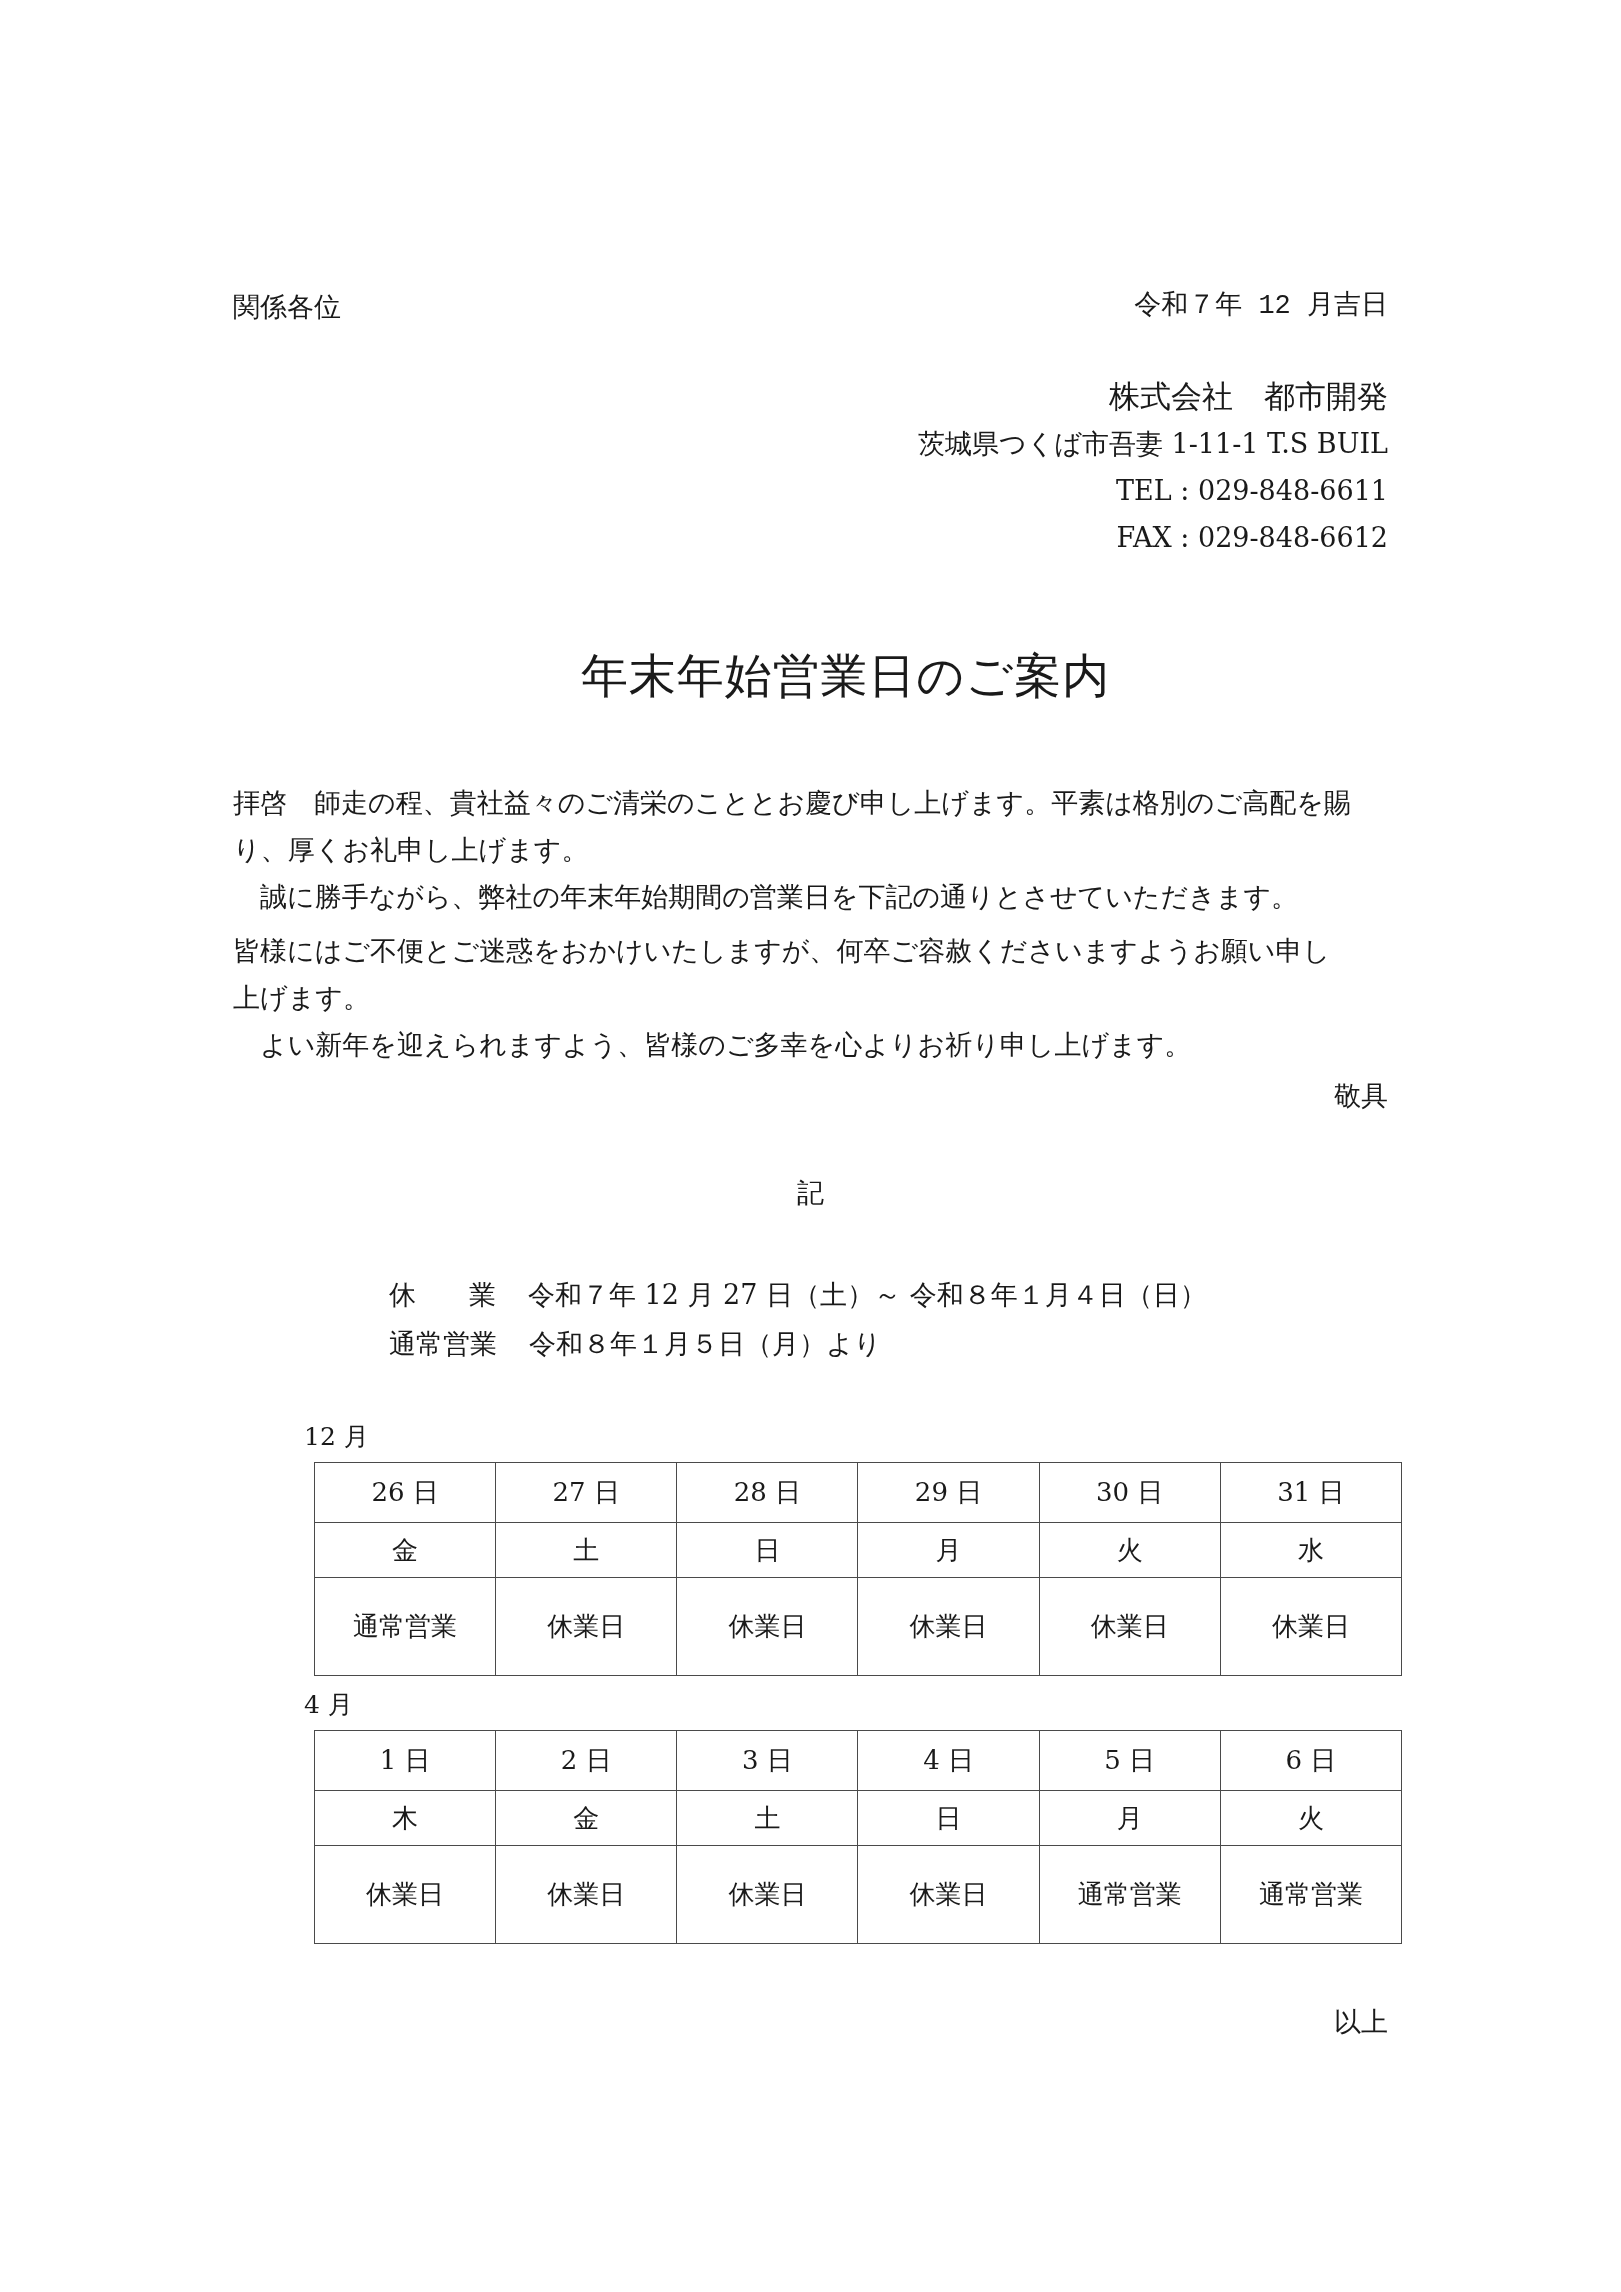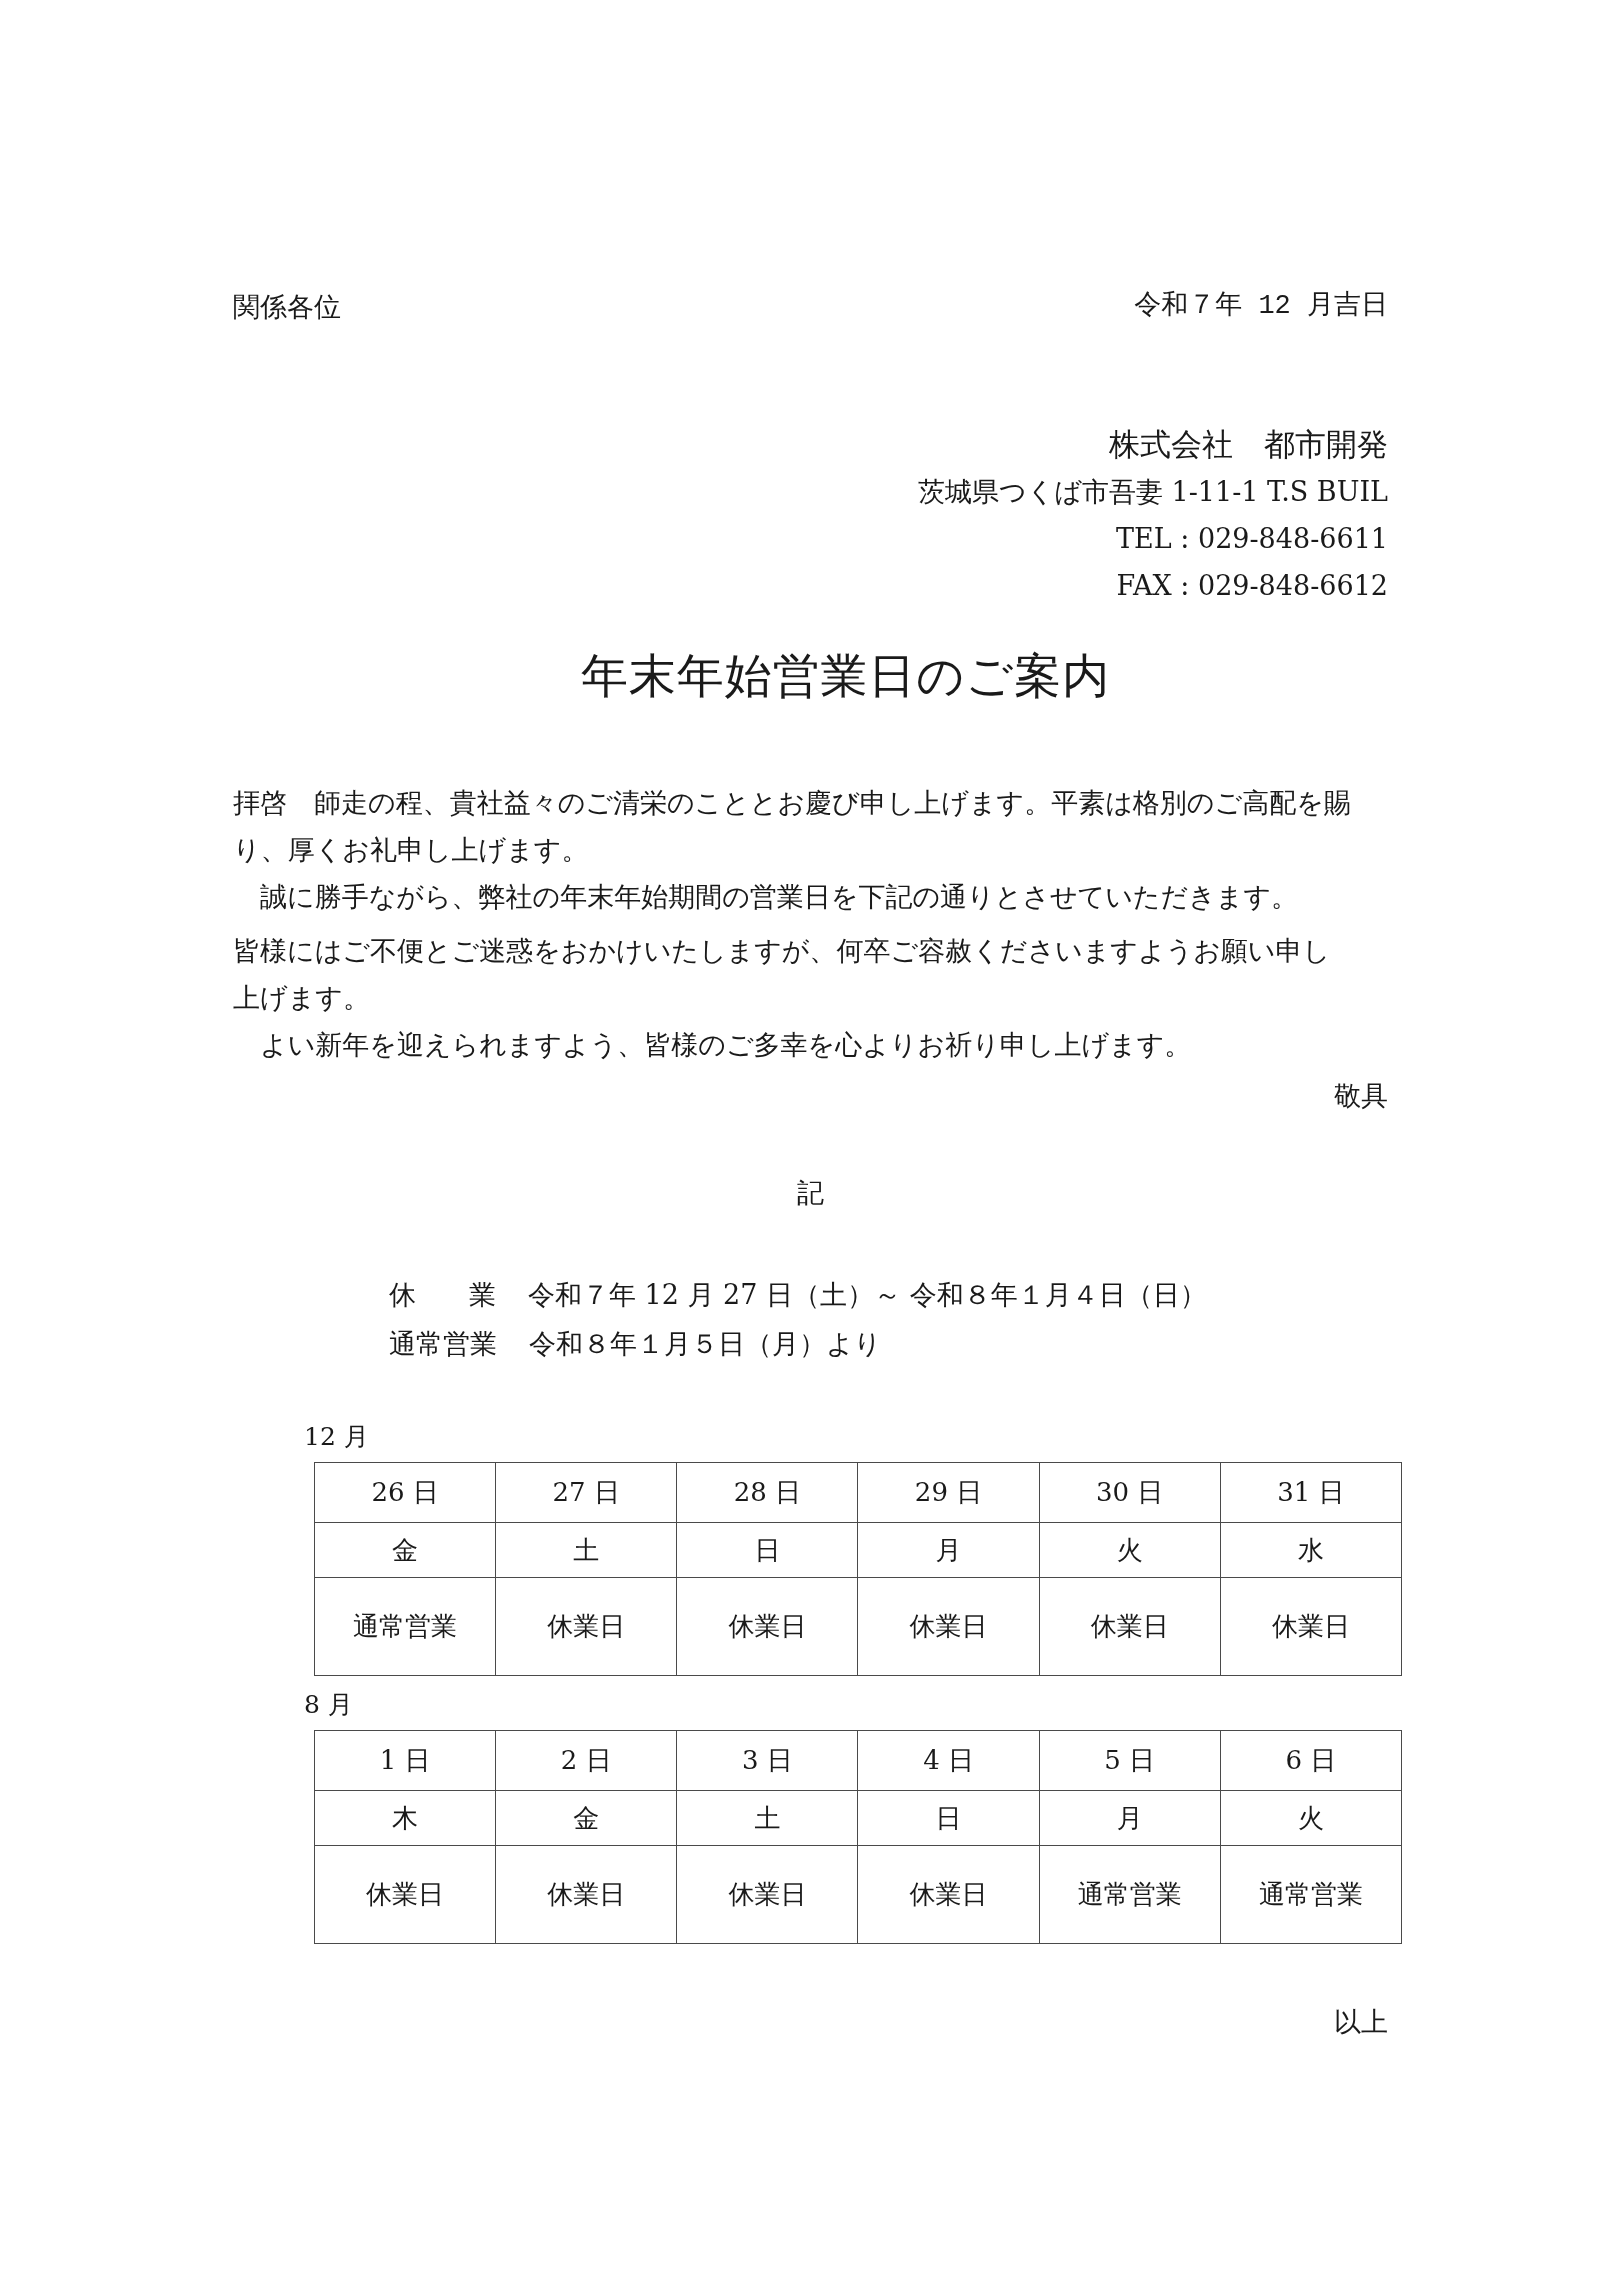--- a/index.html
+++ b/index.html
@@ -7,21 +7,21 @@
     width: 1621px; height: 2293px; position: relative; overflow: hidden;
     font-family: "DejaVu Serif", "Liberation Serif", serif;
     color: #1a1a1a;
   }
   .abs { position: absolute; white-space: nowrap; line-height: 1; }
   .t31 { font-size: 27px; margin-top: 12px; }
 
   #addressee { left: 233px; top: 281px; }
   #date { right: 233px; top: 281px; font-family: Liberation Mono, monospace; }
 
-  #company-block { position: absolute; right: 233px; top: 381px; text-align: right; margin-top: 48px; }
+  #company-block { position: absolute; right: 233px; top: 381px; text-align: right; }
   #company-block div { white-space: nowrap; line-height: 1; }
   #company-name { font-size: 31px; height: 47px; }
   #company-address, #company-tel, #company-fax { font-size: 27px; height: 47px; }
   #company-address { padding-top: 1.8px; }
 
   #doc-title { left: 0; width: 1621px; text-align: center; top: 652px; font-size: 47px; letter-spacing: 0.9px; margin-left: 35px; }
 
   #body-text { position: absolute; left: 233px; top: 788px; width: 1155px; font-size: 27px; }
   #body-text .line { height: 47px; line-height: 30px; white-space: nowrap; }
   #body-text .line.gap { margin-top: 7.2px; }
@@ -119,21 +119,21 @@
     <td>通常営業</td>
     <td>休業日</td>
     <td>休業日</td>
     <td>休業日</td>
     <td>休業日</td>
     <td>休業日</td>
   </tr>
 </tbody>
   </table>
 
-<div id="jan-label" class="abs month-label">8 月</div>
+<div id="jan-label" class="abs month-label">4 月</div>
 <table id="jan-table" class="cal">
   <tbody>
       <tr class="r-date">
     <td>1 日</td>
     <td>2 日</td>
     <td>3 日</td>
     <td>4 日</td>
     <td>5 日</td>
     <td>6 日</td>
   </tr>

